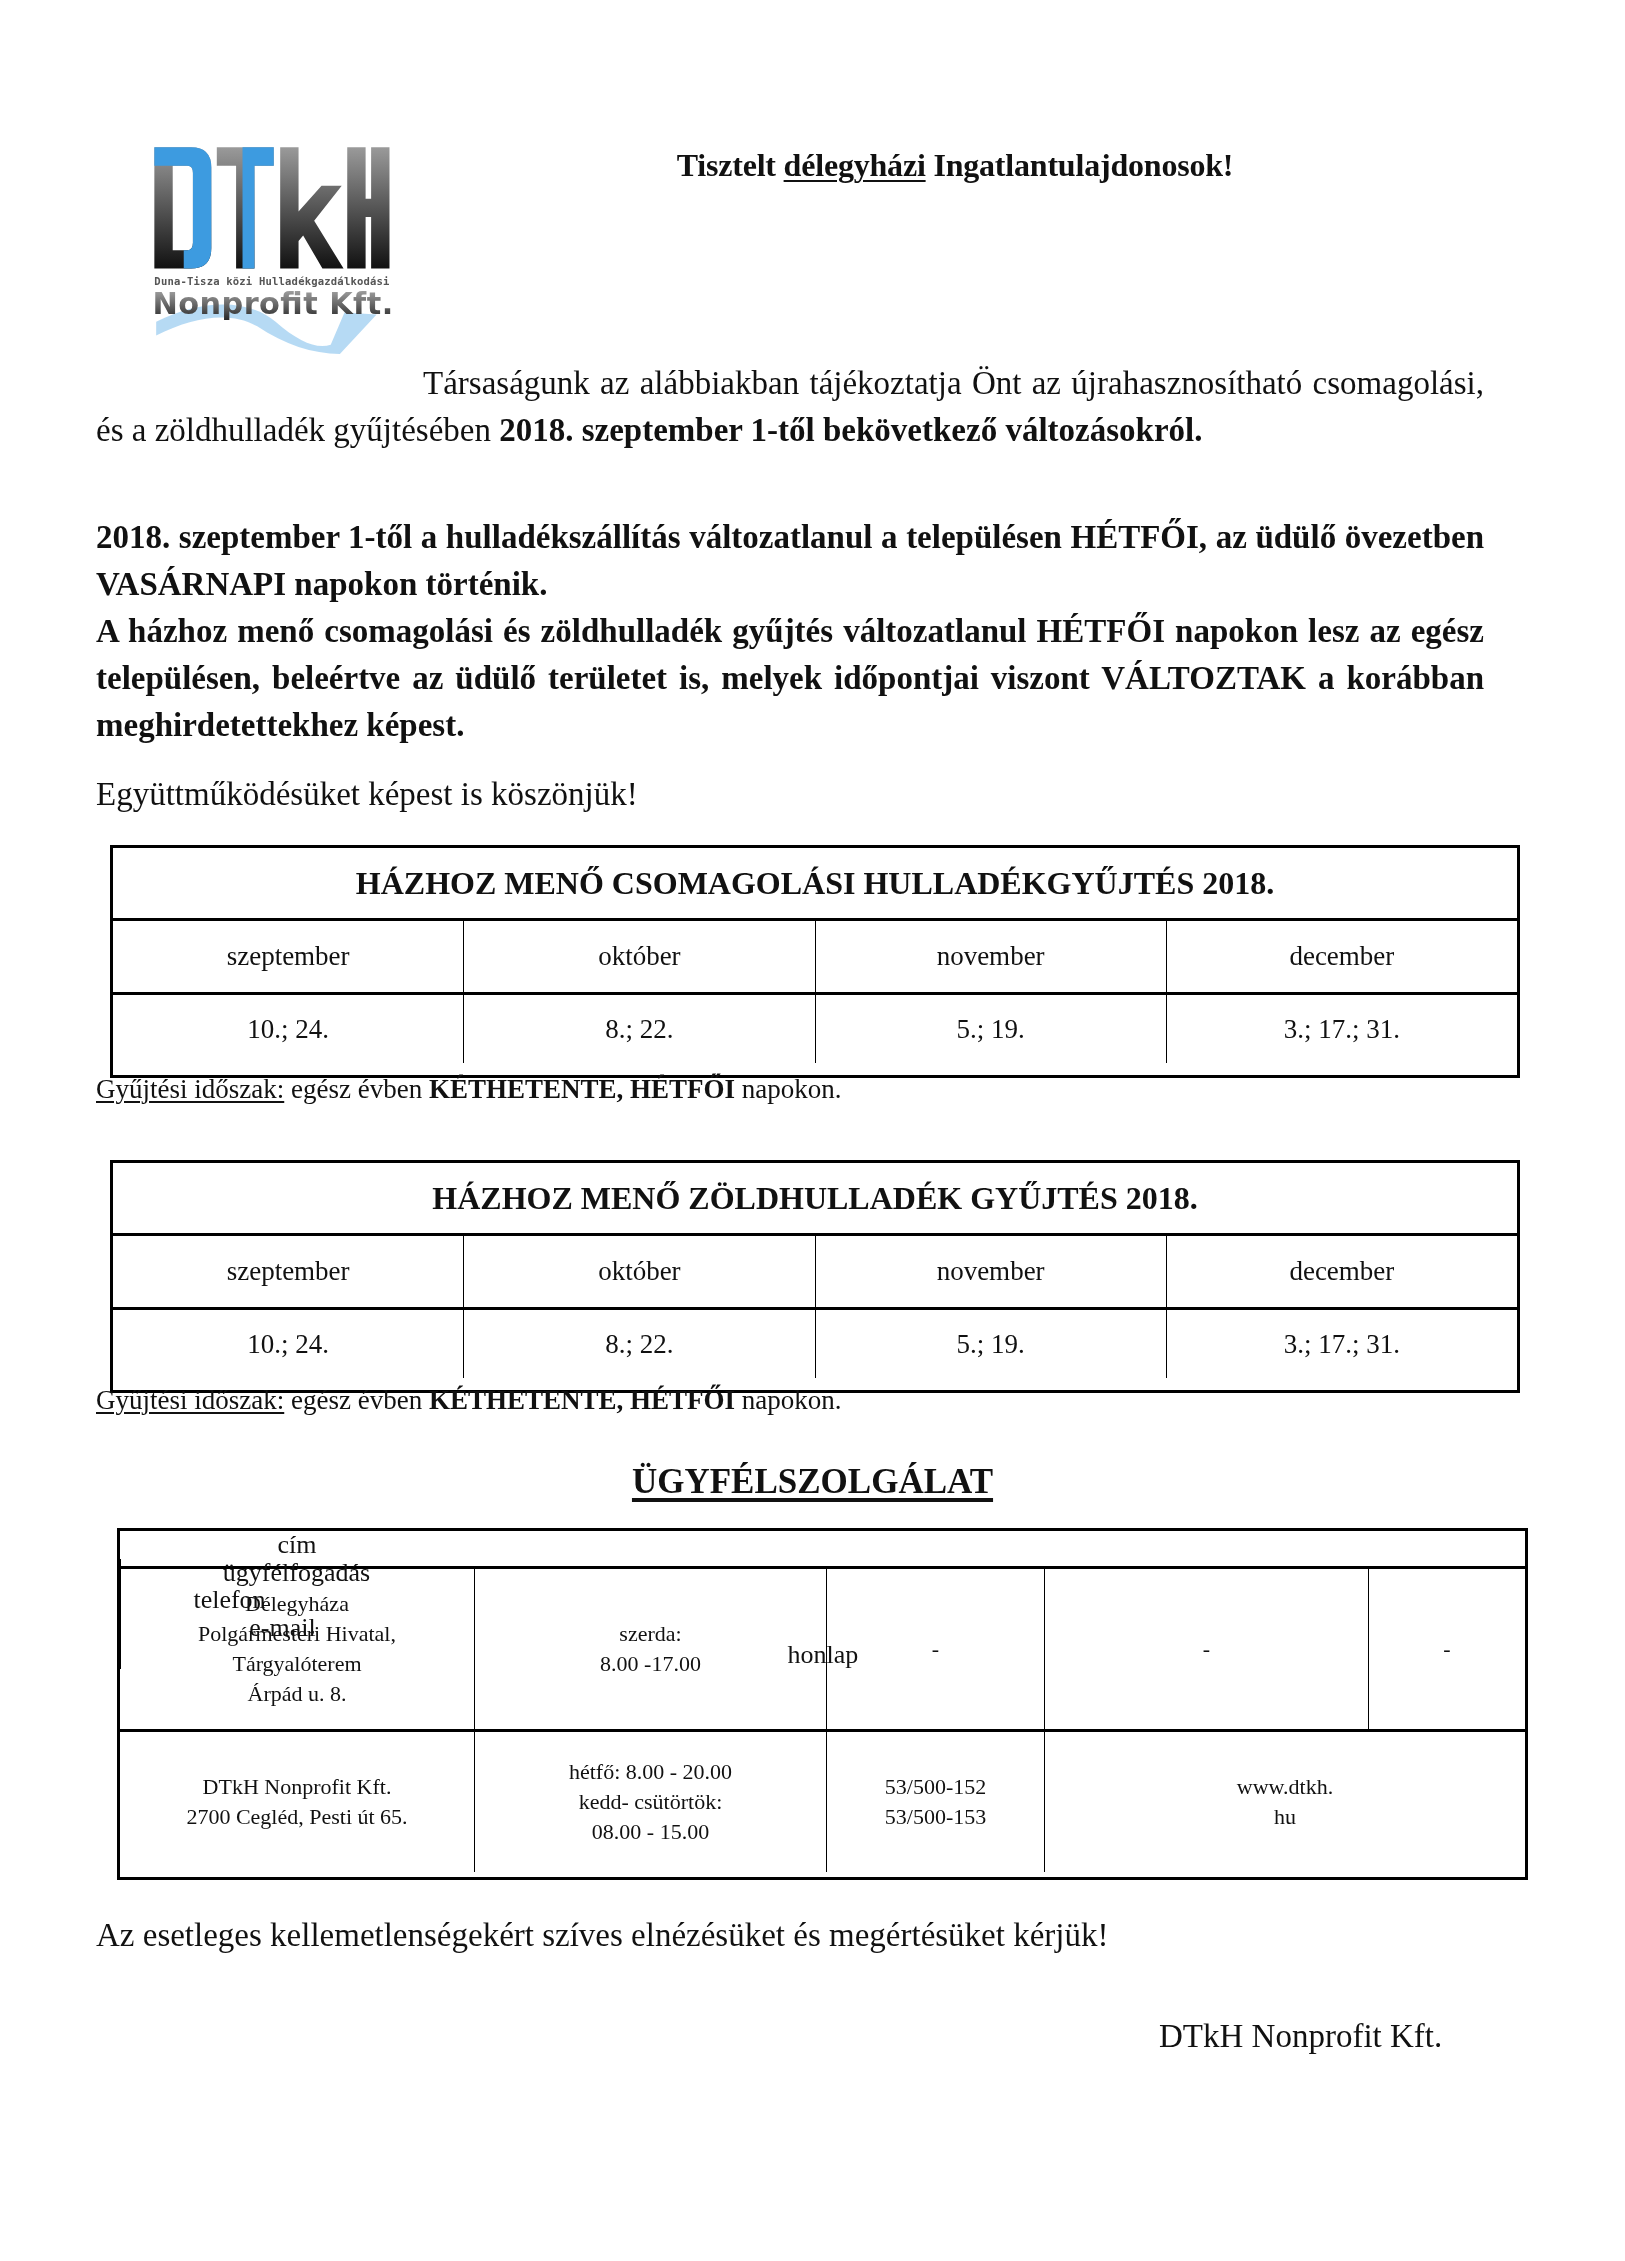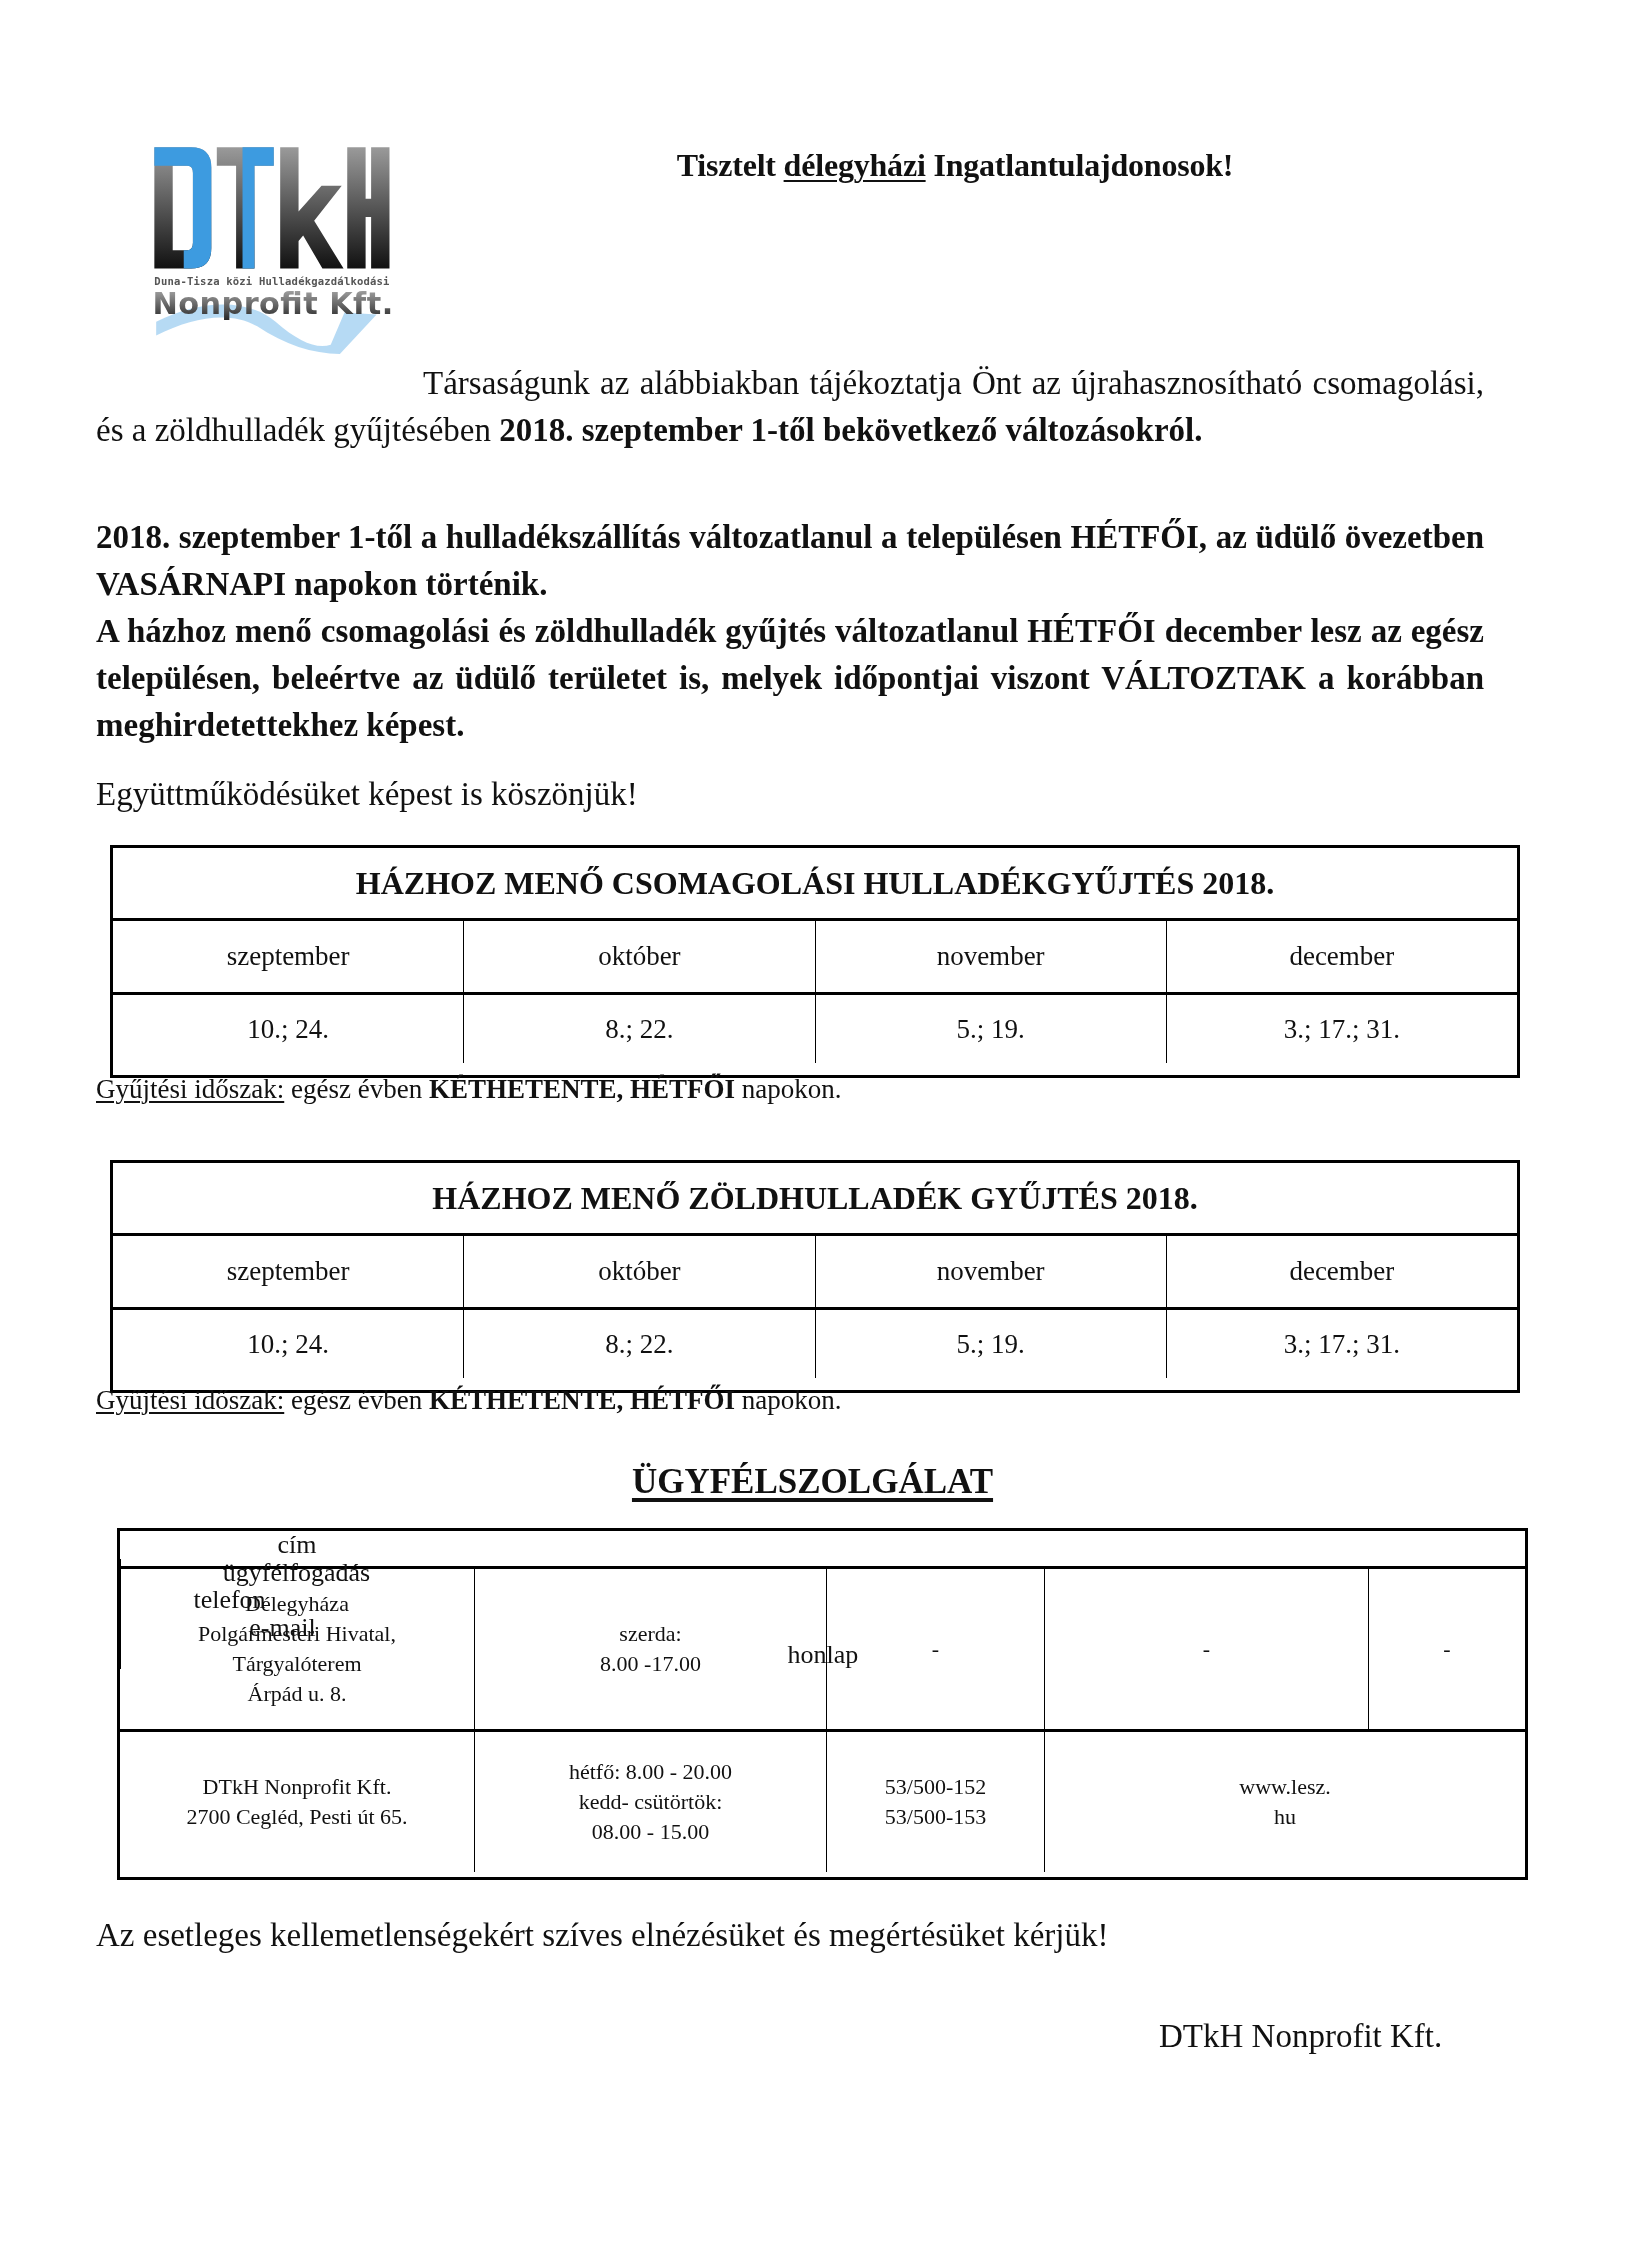--- a/index.html
+++ b/index.html
@@ -110,21 +110,21 @@
 <div id="greeting" class="abs">
   <span>Tisztelt </span><span class="u">délegyházi</span><span> Ingatlantulajdonosok!</span>
 </div>
 
 <div id="intro" class="abs para">
   <span>Társaságunk az alábbiakban tájékoztatja Önt az újrahasznosítható csomagolási, és a zöldhulladék gyűjtésében </span><b>2018. szeptember 1-től bekövetkező változásokról.</b>
 </div>
 
 <div id="changes" class="abs para">
   <p>2018. szeptember 1-től a hulladékszállítás változatlanul a településen HÉTFŐI, az üdülő övezetben VASÁRNAPI napokon történik.</p>
-  <p>A házhoz menő csomagolási és zöldhulladék gyűjtés változatlanul HÉTFŐI december lesz az egész településen, beleértve az üdülő területet is, melyek időpontjai viszont VÁLTOZTAK a korábban meghirdetettekhez képest.</p>
+  <p>A házhoz menő csomagolási és zöldhulladék gyűjtés változatlanul HÉTFŐI napokon lesz az egész településen, beleértve az üdülő területet is, melyek időpontjai viszont VÁLTOZTAK a korábban meghirdetettekhez képest.</p>
 </div>
 
 <div id="thanks" class="abs para">Együttműködésüket képest is köszönjük!</div>
 
 <div id="cal1" class="abs cal">
   <div class="title">HÁZHOZ MENŐ CSOMAGOLÁSI HULLADÉKGYŰJTÉS 2018.</div>
   <div class="row">
     <div class="cell">szeptember</div>
     <div class="cell">október</div>
     <div class="cell">november</div>
@@ -184,20 +184,20 @@
     <div class="sc c5">-</div>
   </div>
   <div class="srow sr2">
     <div class="sc c1">DTkH Nonprofit Kft.
 2700 Cegléd, Pesti út 65.</div>
     <div class="sc c2">hétfő: 8.00 - 20.00
 kedd- csütörtök:
 08.00 - 15.00</div>
     <div class="sc c3">53/500-152
 53/500-153</div>
-    <div class="sc c5">www.lesz.
+    <div class="sc c5">www.dtkh.
 hu</div>
   </div>
 </div>
 
 <div id="closing" class="abs">Az esetleges kellemetlenségekért szíves elnézésüket és megértésüket kérjük!</div>
 <div id="signature" class="abs">DTkH Nonprofit Kft.</div>
 
 
 </body></html>

